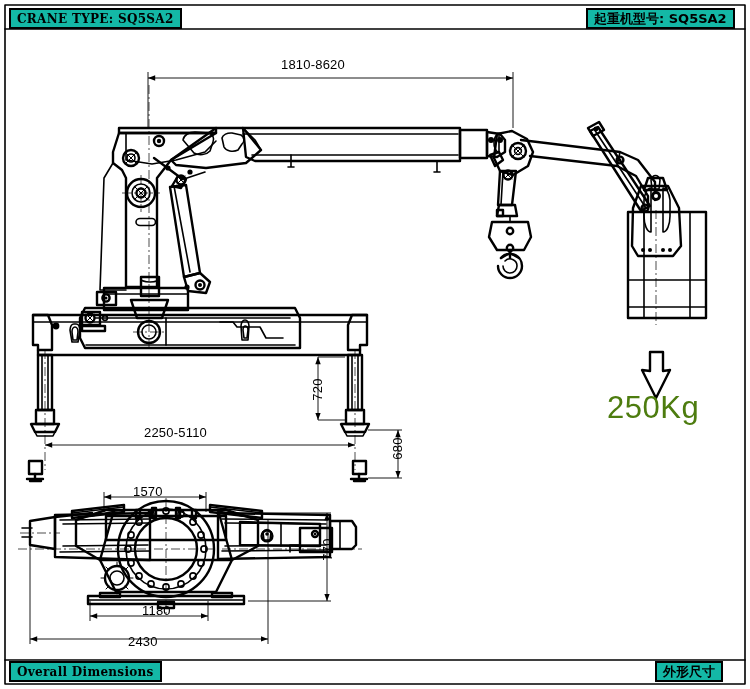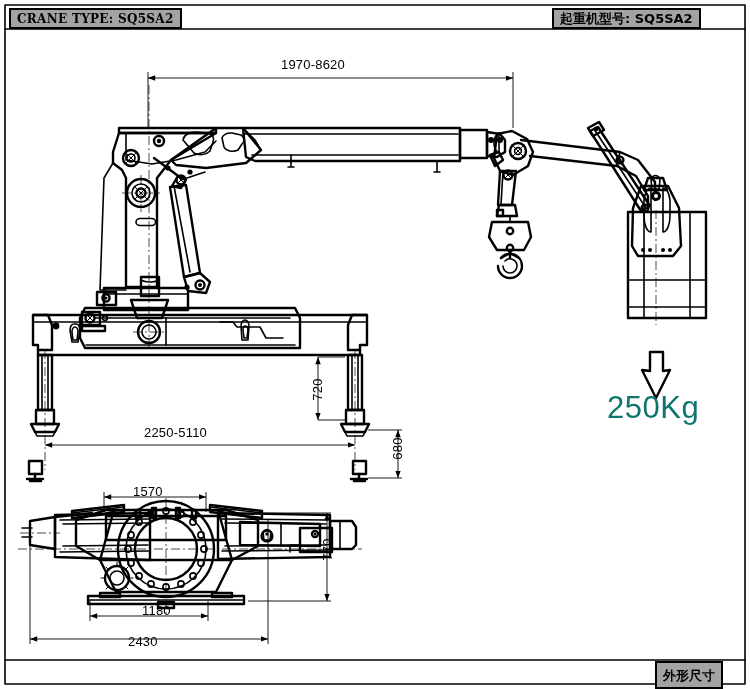--- a/index.html
+++ b/index.html
@@ -13,21 +13,21 @@
     width: 750px;
     height: 689px;
     background: #ffffff;
     overflow: hidden;
   }
   #drawing-svg { position: absolute; left: 0; top: 0; }
 
   .hdr-box {
     position: absolute;
     border: 2px solid #000;
-    background: #a3a3a3;
+    background: #14b8a6;
     display: flex;
     align-items: center;
     padding: 0 6px;
     white-space: nowrap;
   }
   .hdr-text-en {
     font-family: "DejaVu Serif", serif;
     font-weight: bold;
     font-size: 12px;
     letter-spacing: 0.3px;
@@ -35,42 +35,42 @@
     line-height: 1;
   }
   .hdr-text-cn {
     font-family: "DejaVu Sans", sans-serif;
     font-weight: bold;
     font-size: 13px;
     color: #000;
     line-height: 1;
   }
   #title-en  { left: 9px;  top: 8px;  height: 21px; }
-  #title-cn  { left: 552px; top: 8px;  height: 21px; }
+  #title-cn  { left: 586px; top: 8px;  height: 21px; }
   #foot-en   { left: 9px;  top: 661px; height: 21px; }
-  #foot-cn   { left: 655px; top: 661px; height: 28px; }
+  #foot-cn   { left: 655px; top: 661px; height: 21px; }
 
   .dim-label {
     position: absolute;
     font-family: "Liberation Sans", sans-serif;
     font-size: 13px;
     color: #000;
     white-space: nowrap;
     letter-spacing: 0.2px;
   }
   .dim-vert {
     transform-origin: 50% 50%;
     transform: rotate(-90deg);
   }
   #load-label {
     position: absolute;
     left: 607px; top: 390px;
     font-family: "Liberation Sans", sans-serif;
     font-size: 31px;
-    color: #0f766e;
+    color: #4d7c0f;
     letter-spacing: 0.5px;
     white-space: nowrap;
   }
 </style>
 </head>
 <body>
 
 <div id="page">
 
   <svg id="drawing-svg" width="750" height="689" viewBox="0 0 750 689">
@@ -398,26 +398,29 @@
   </svg>
 
   <div class="hdr-box" id="title-en">
     <span class="hdr-text-en">CRANE TYPE: SQ5SA2</span>
   </div>
 
   <div class="hdr-box" id="title-cn">
     <span class="hdr-text-cn">起重机型号: SQ5SA2</span>
   </div>
 
+  <div class="hdr-box" id="foot-en">
+    <span class="hdr-text-en">Overall Dimensions</span>
+  </div>
 
   <div class="hdr-box" id="foot-cn">
     <span class="hdr-text-cn">外形尺寸</span>
   </div>
 
-  <div class="dim-label" style="left:281px; top:57px;">1970-8620</div>
+  <div class="dim-label" style="left:281px; top:57px;">1810-8620</div>
 
   <div class="dim-label" style="left:144px; top:425px;">2250-5110</div>
 
   <div class="dim-label dim-vert" style="left:302px; top:382px; width:30px; text-align:center;">720</div>
 
   <div class="dim-label dim-vert" style="left:382px; top:441px; width:30px; text-align:center;">680</div>
 
   <div class="dim-label" style="left:133px; top:484px;">1570</div>
 
   <div class="dim-label dim-vert" style="left:312px; top:542px; width:30px; text-align:center;">770</div>

